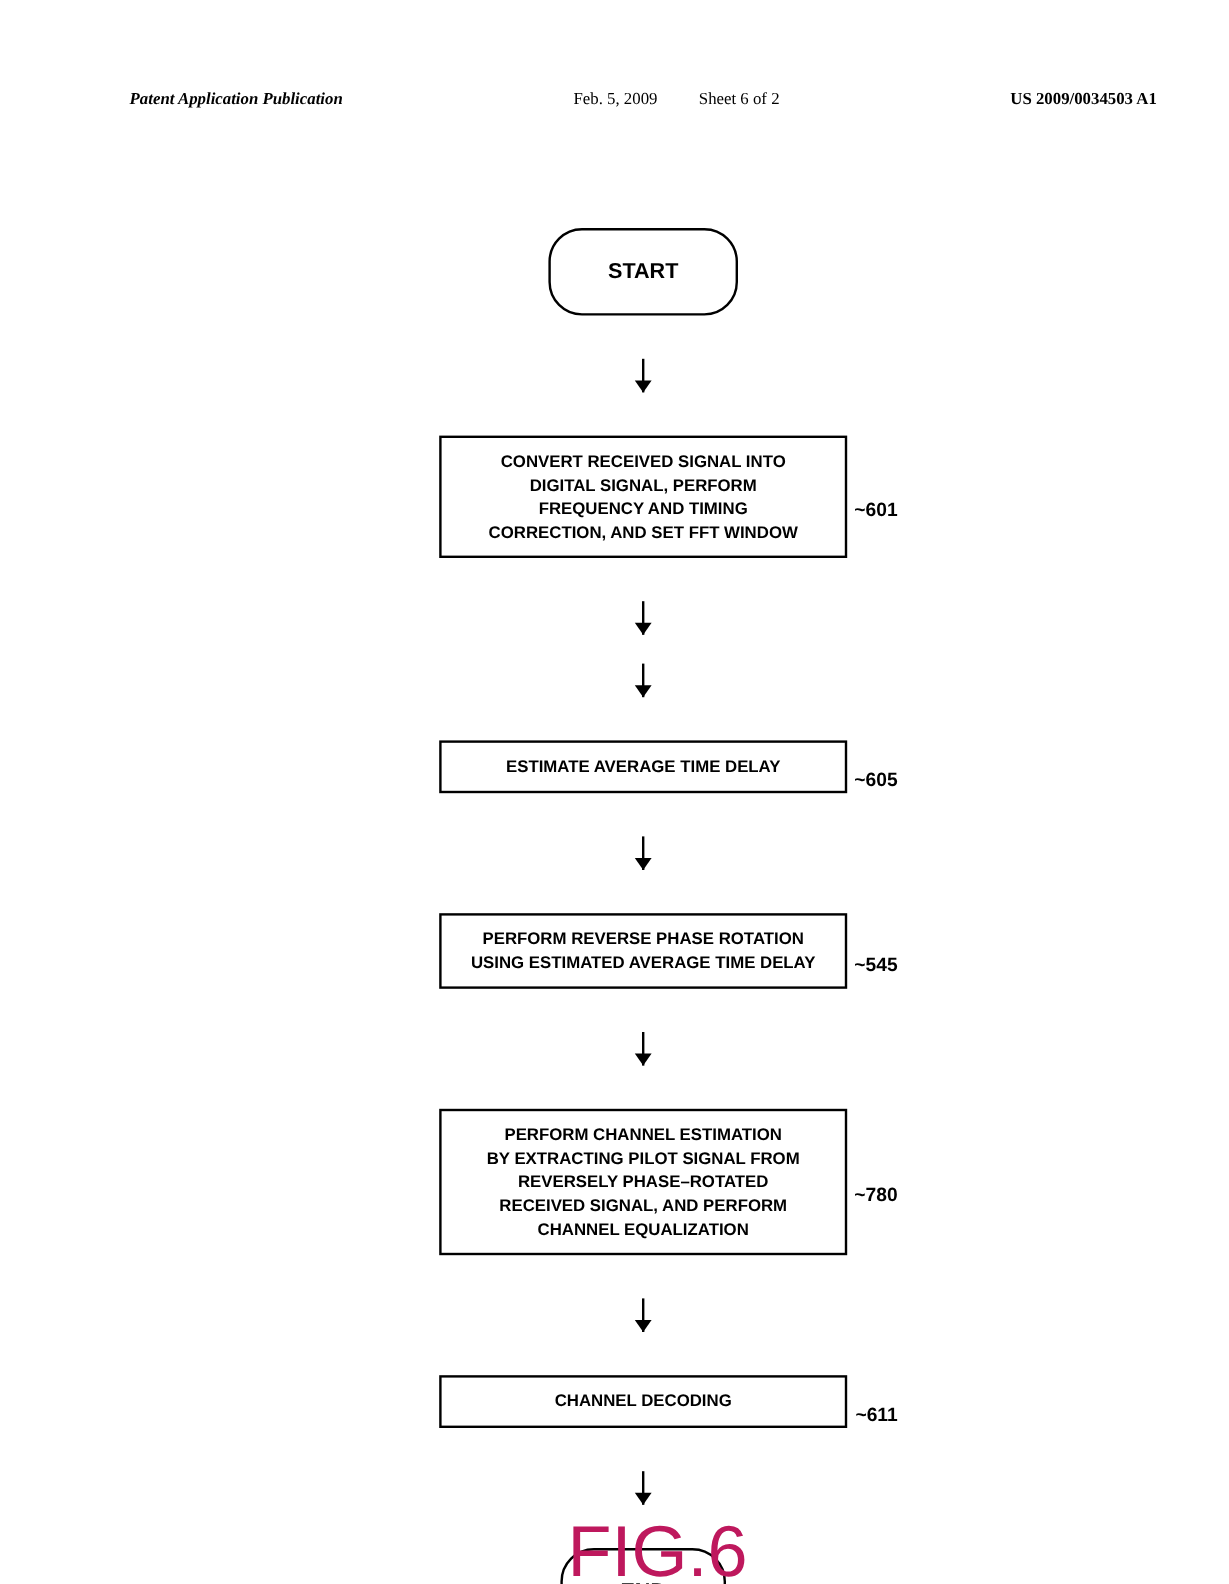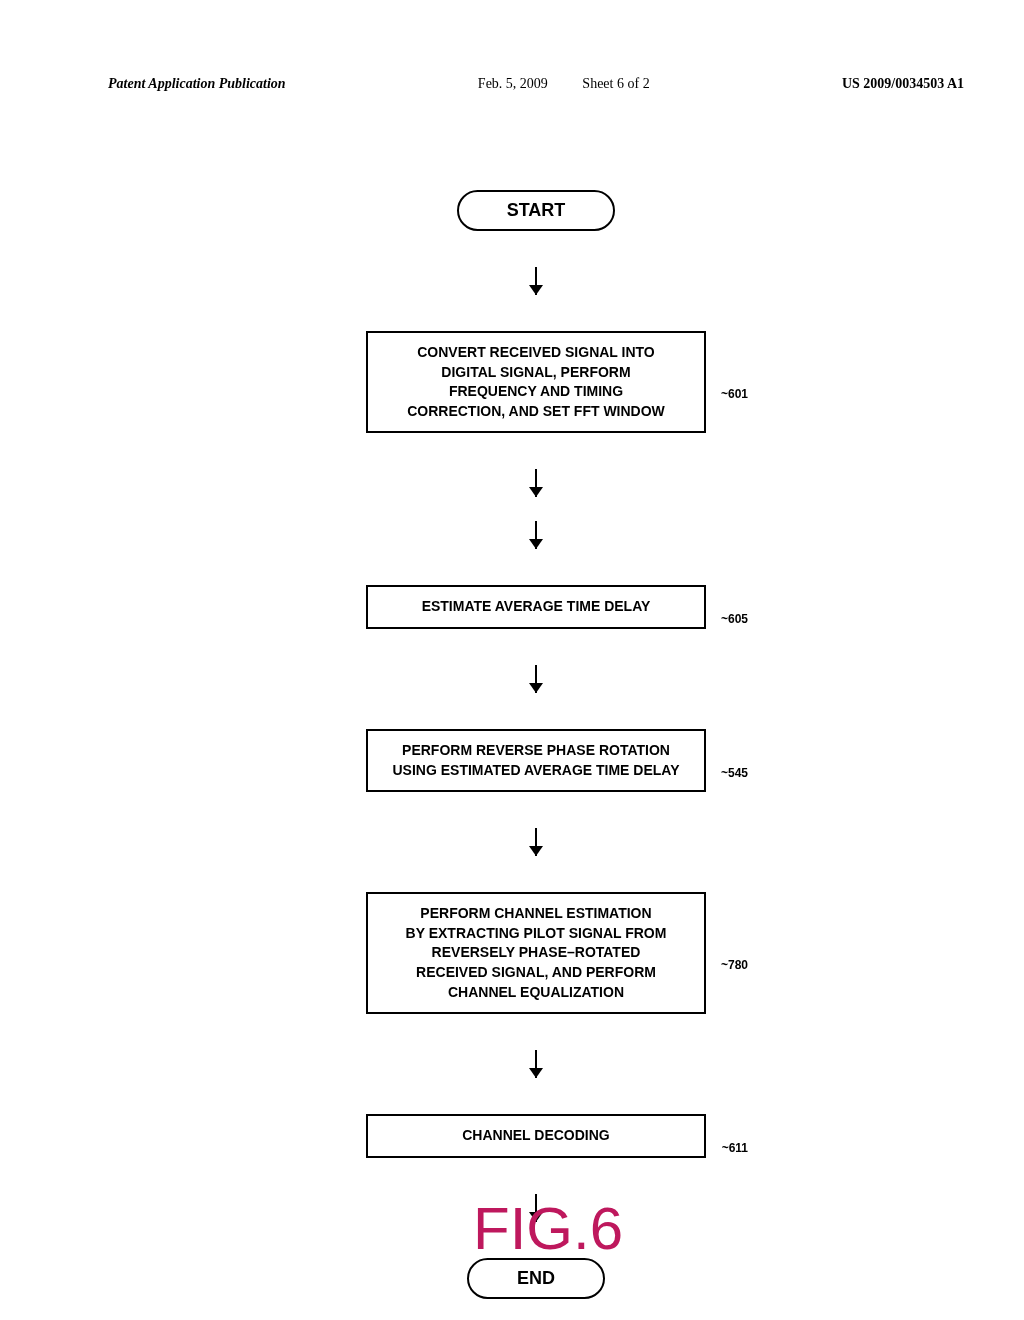--- a/index.html
+++ b/index.html
@@ -45,21 +45,21 @@
       display: flex;
       flex-direction: column;
       align-items: center;
       gap: 0;
     }
 
     
     .pill-box {
       border: 2.5px solid #000;
       border-radius: 28px;
-      padding: 8px 36px;
+      padding: 24px 36px;
       font-size: 18px;
       font-weight: bold;
       font-family: Arial, sans-serif;
       background: #fff;
       text-align: center;
       min-width: 120px;
     }
 
     
     .rect-box {
@@ -98,21 +98,21 @@
       border-right: 7px solid transparent;
       border-top: 10px solid #000;
     }
 
     
     .ref-label {
       position: absolute;
       right: -56px;
       top: 50%;
       transform: translateY(-50%);
-      font-size: 12px;
+      font-size: 16px;
       font-family: Arial, sans-serif;
       white-space: nowrap;
     }
 
     .box-wrapper {
       position: relative;
       display: flex;
       align-items: center;
     }
 

